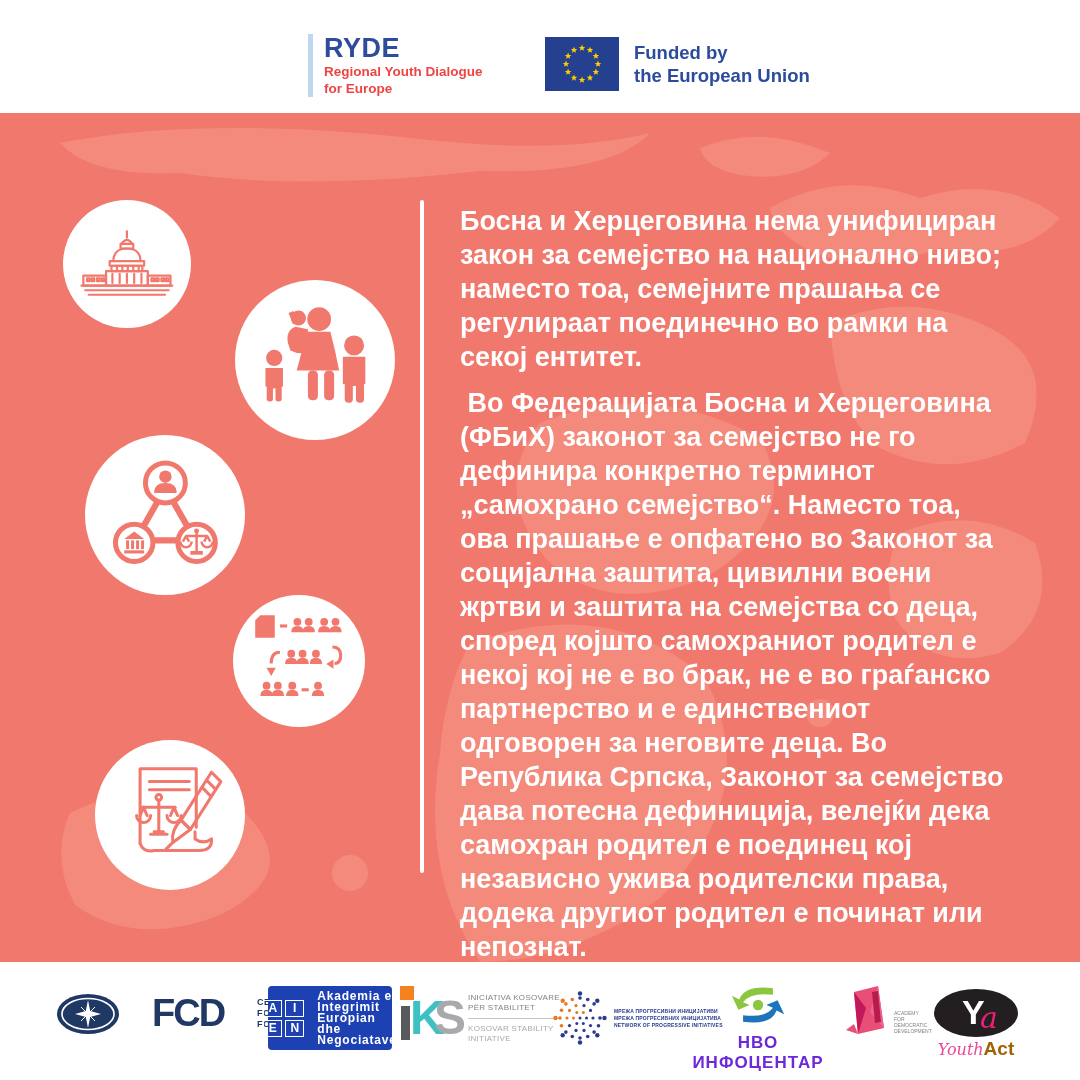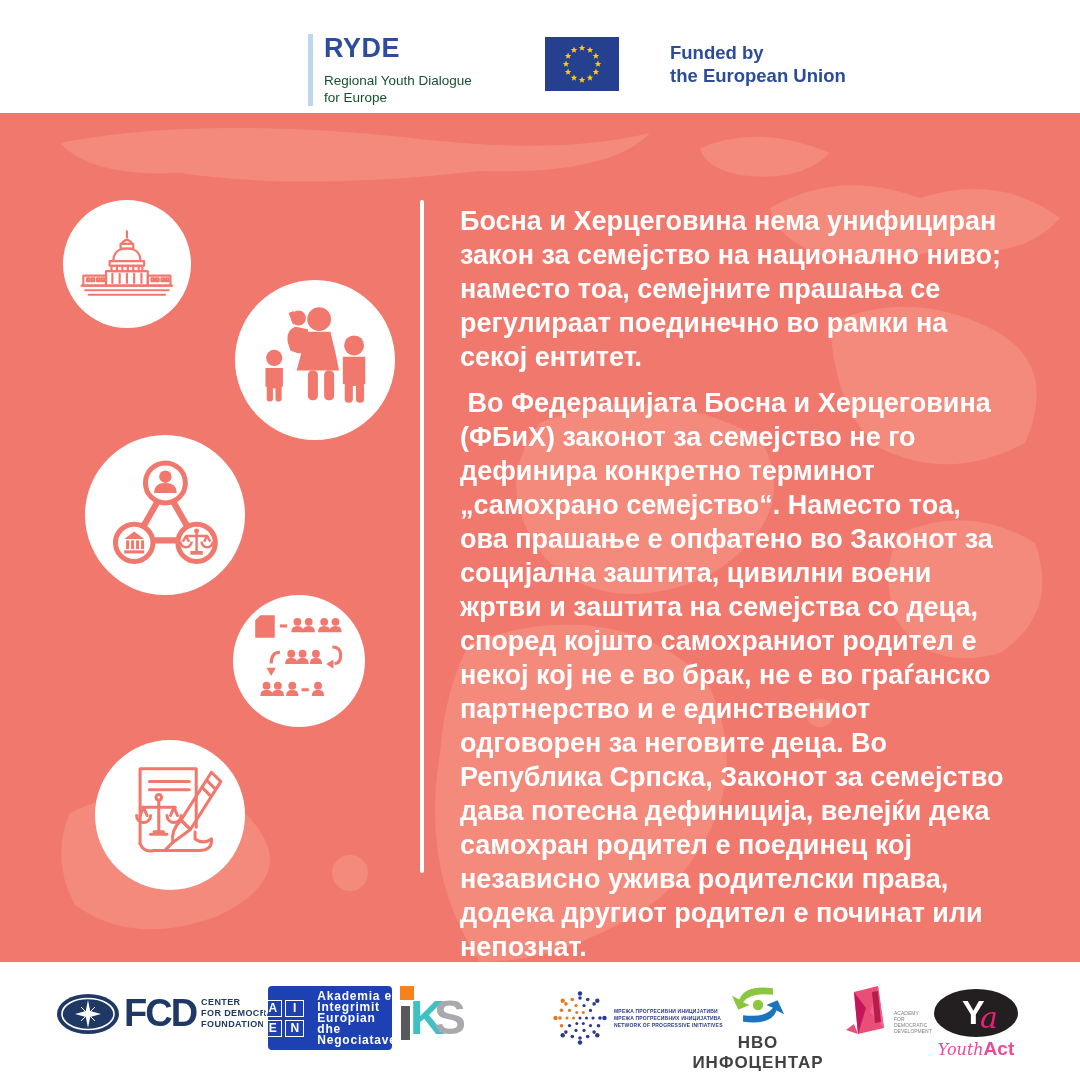--- a/index.html
+++ b/index.html
@@ -4,43 +4,43 @@
 <style>
   html,body{margin:0;padding:0;}
   .page{position:relative;width:1080px;height:1080px;background:#ffffff;overflow:hidden;
         font-family:"Liberation Sans",sans-serif;}
 
   
   .header{position:absolute;left:0;top:0;width:936px;height:113px;background:#ffffff;}
   .ryde{position:absolute;left:308px;top:34px;display:flex;align-items:stretch;}
   .ryde-bar{width:5px;background:#BDD7EE;margin-right:11px;}
   .ryde-title{color:#2E4C9C;font-weight:bold;font-size:27px;line-height:28px;letter-spacing:.5px;}
-  .ryde-sub{color:#14532d;font-size:13.5px;line-height:16.5px;font-weight:normal;white-space:pre-line;margin-top:11px;}
-  .eu{position:absolute;left:545px;top:37px;display:flex;align-items:center;gap:36px;}
+  .ryde-sub{color:#ef4444;font-size:13.5px;line-height:16.5px;font-weight:bold;white-space:pre-line;margin-top:2px;}
+  .eu{position:absolute;left:545px;top:37px;display:flex;align-items:center;}
   .eu-text{margin-left:15px;color:#2B4B9B;font-weight:bold;font-size:18.5px;line-height:23px;white-space:pre-line;}
 
   
   .main{position:absolute;left:0;top:113px;width:1080px;height:849px;background:#F1786C;}
   .mapbg{position:absolute;left:0;top:0;width:1080px;height:849px;}
   .circ{position:absolute;background:#ffffff;border-radius:50%;display:flex;align-items:center;justify-content:center;}
   .c1{left:63px;top:87px;width:128px;height:128px;}
   .c2{left:235px;top:167px;width:160px;height:160px;}
   .c3{left:85px;top:322px;width:160px;height:160px;}
   .c4{left:233px;top:482px;width:132px;height:132px;}
   .c5{left:95px;top:627px;width:150px;height:150px;}
   .circ svg{width:78%;height:78%;}
   .divider{position:absolute;left:420px;top:87px;width:4px;height:673px;background:#ffffff;border-radius:2px;}
   .text-col{position:absolute;left:448px;top:79px;width:575px;}
   .text-col p{margin:12px;color:#ffffff;font-weight:bold;font-size:27px;line-height:34px;white-space:pre-wrap;}
 
   
   .footer{position:absolute;left:0;top:962px;width:1080px;height:118px;background:#ffffff;}
   .footer > div{position:absolute;}
 
-  .fcd{left:56px;top:30px;display:flex;align-items:center;}
+  .fcd{left:56px;top:30px;display:flex;align-items:center;gap:28px;}
   .fcd-abbr{color:#1F3864;font-weight:bold;font-size:38px;letter-spacing:-2px;margin:0 5px 0 4px;}
   .fcd-cap{color:#1F3864;font-size:9px;font-weight:bold;line-height:11px;white-space:pre-line;letter-spacing:.4px;}
 
   .aien{left:268px;top:24px;width:124px;height:64px;background:#1D41B2;border-radius:4px;
         display:flex;align-items:center;justify-content:center;}
   .aien-grid{display:grid;grid-template-columns:19px 19px;grid-auto-rows:17px;gap:3px;margin-right:7px;}
   .aien-grid span{border:1.5px solid #fff;color:#fff;font-weight:bold;font-size:12px;
         display:flex;align-items:center;justify-content:center;}
   .aien-div{width:1px;height:50px;background:#ffffff;margin-right:6px;}
   .aien-cap{color:#ffffff;font-weight:bold;font-size:12px;line-height:11px;white-space:pre-line;letter-spacing:.8px;}
@@ -52,29 +52,29 @@
   .iks-k{position:absolute;left:12px;top:4px;color:#3FC1C4;font-weight:bold;font-size:48px;line-height:56px;}
   .iks-s{position:absolute;left:36px;top:4px;color:#A7A9AC;font-weight:bold;font-size:48px;line-height:56px;}
   .iks-text{margin-left:8px;}
   .iks-sq{color:#808285;font-size:8px;line-height:10px;white-space:pre-line;letter-spacing:.3px;padding-bottom:5px;border-bottom:1px solid #C7C8CA;}
   .iks-en{color:#A7A9AC;font-size:8px;line-height:10px;white-space:pre-line;letter-spacing:.3px;padding-top:5px;}
 
   .npi{left:552px;top:28px;display:flex;align-items:center;}
   .npi-cap{margin-left:6px;color:#2B3A8C;font-weight:bold;font-size:5px;line-height:7px;white-space:pre-line;letter-spacing:.2px;}
 
   .nvo{left:683px;top:22px;width:150px;text-align:center;}
-  .nvo-label{color:#404040;font-weight:bold;font-size:17px;letter-spacing:1px;margin-top:3px;}
+  .nvo-label{color:#6d28d9;font-weight:bold;font-size:17px;letter-spacing:1px;margin-top:3px;}
 
   .add{left:838px;top:24px;display:flex;align-items:flex-end;}
   .add-cap{color:#808285;font-size:5px;line-height:6px;white-space:pre-line;margin-left:-6px;margin-bottom:8px;}
 
   .youthact{left:926px;top:26px;width:100px;text-align:center;}
   .ya-text{margin-top:-4px;}
   .ya-youth{color:#ec4899;font-style:italic;font-family:"DejaVu Serif",serif;font-size:16px;}
-  .ya-act{color:#ec4899;font-weight:bold;font-size:19px;}
+  .ya-act{color:#a16207;font-weight:bold;font-size:19px;}
 </style>
 </head>
 <body>
 
 <div class="page">
 
   <div class="header">
     <div class="ryde">
       <div class="ryde-bar"></div>
       <div>
@@ -320,20 +320,26 @@
 Negociatave</div>
     </div>
 
     <div class="iks">
       <div class="iks-glyph">
         <div class="iks-dot"></div>
         <div class="iks-stem"></div>
         <span class="iks-k">K</span>
         <span class="iks-s">S</span>
       </div>
+      <div class="iks-text">
+        <div class="iks-sq">INICIATIVA KOSOVARE
+PËR STABILITET</div>
+        <div class="iks-en">KOSOVAR STABILITY
+INITIATIVE</div>
+      </div>
     </div>
 
     <div class="npi">
       <svg width="56" height="56" viewBox="0 0 56 56">
         <g fill="#2B3A8C">
           <circle cx="52.5" cy="28" r="2.2"></circle>
             <circle cx="45.3" cy="45.3" r="2.2"></circle>
             <circle cx="28" cy="52.5" r="2.2"></circle>
           <circle cx="10.7" cy="45.3" r="2.2"></circle>
             <circle cx="28" cy="3.5" r="2.2"></circle>

